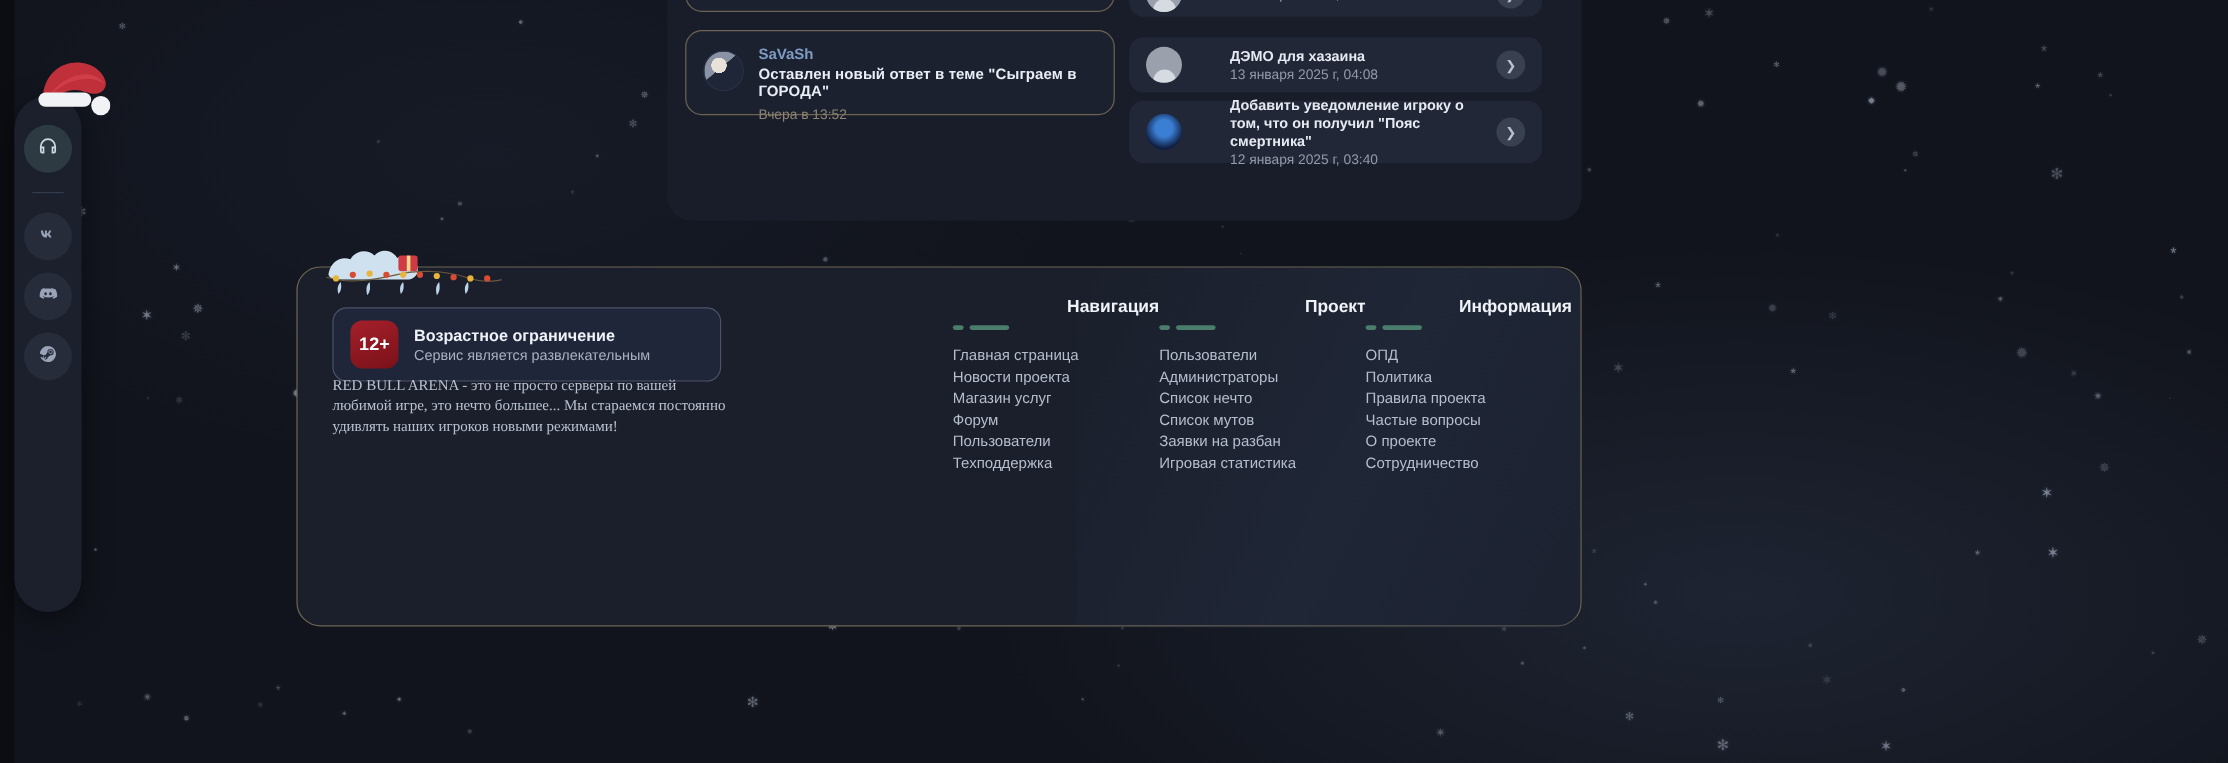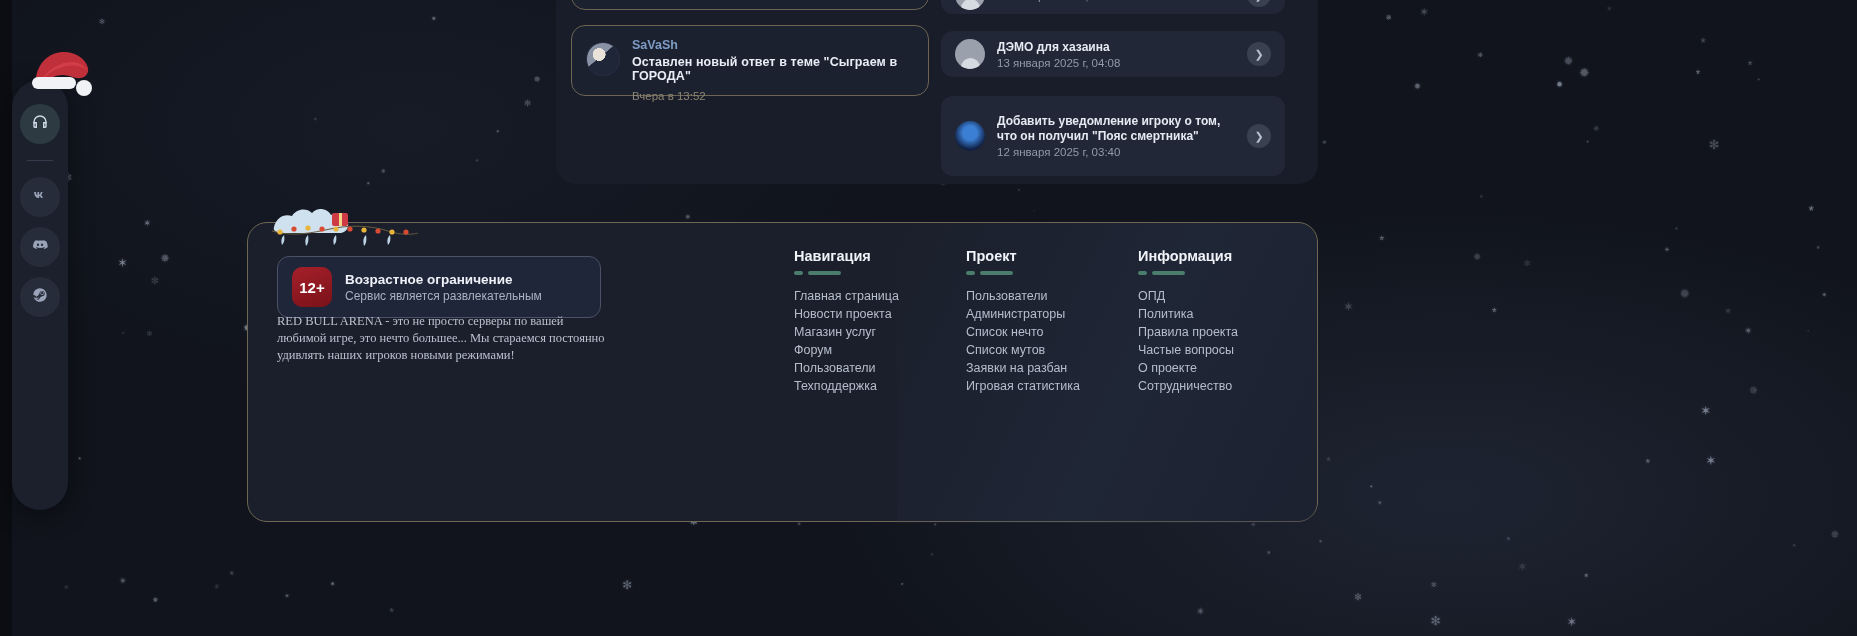--- a/index.html
+++ b/index.html
@@ -58,26 +58,26 @@
   .nc-title { color:#e9edf5; font-size:12.5px; font-weight:700; margin-top:3px; letter-spacing:.1px; }
   .nc-time { color:#8d8574; font-size:11.5px; margin-top:7px; }
 
   
   .task-panel { position:absolute; left:941px; top:-300px; width:360px; height:470px;
     background:#191d29; border-radius:18px; }
   .task-item { position:absolute; left:941px; width:344px; background:#222737; border-radius:12px;
     display:flex; align-items:center; gap:12px; padding:10px 14px; }
   .task-item.t1 { top:-24px; height:38px; }
   .task-item.t2 { top:31px; height:46px; }
-  .task-item.t3 { top:96px; height:80px; }
+  .task-item.t3 { top:84px; height:52px; }
   .t-ava { width:30px; height:30px; border-radius:50%; flex:0 0 30px; background:#9aa1ad;
     display:flex; align-items:flex-end; justify-content:center; overflow:hidden; }
   .t-ava .body { width:19px; height:11px; border-radius:10px 10px 0 0; background:#d6dae1; }
   .t-ava.img { background: radial-gradient(circle at 50% 40%, #3b7fd4 0 30%, #102044 70%); }
-  .t-txt { flex:1; min-width:0; }
+  .t-txt { flex:1; min-width:0;margin-left:28px; }
   .t-title { color:#e6eaf2; font-size:12px; font-weight:700; line-height:15px; }
   .t-date { color:#9299a8; font-size:11.5px; margin-top:2px; }
   .t-go { width:24px; height:24px; border-radius:50%; background:#39404f; color:#b9c0ce;
     display:flex; align-items:center; justify-content:center; font-size:11px; flex:0 0 24px; cursor:pointer; }
 
   
   .footer {
     position:absolute; left:247px; top:222px; width:1071px; height:300px;
     background:#1a1f2b; border:1px solid #6f6753; border-radius:20px;
   }
@@ -94,21 +94,21 @@
     color:#fff; font-size:15px; font-weight:700; display:flex; align-items:center; justify-content:center; }
   .age-t1 { color:#eef1f7; font-size:13.5px; font-weight:700; }
   .age-t2 { color:#a9b0bf; font-size:12px; margin-top:2px; }
 
   .desc { position:absolute; left:29px; top:90px; width:330px;
     color:#b9c0cf; font-size:12.5px; line-height:17px;font-family:Liberation Serif, serif; }
 
   .navcols { position:absolute; left:546px; top:25px; display:flex; gap:0; }
   .navcol { width:172px; }
   .navcol.w2 { width:172px; }
-  .nav-h { color:#f0f3f8; font-size:14.5px; font-weight:700; }
+  .nav-h { color:#f0f3f8; font-size:14.5px; font-weight:700;text-align:right; }
   .nav-dash { display:flex; gap:5px; margin:7px 0 13px 0; }
   .nav-dash i { display:block; height:4px; border-radius:2px; background:#4a7d6b; }
   .nav-dash i:nth-child(1){ width:9px; }
   .nav-dash i:nth-child(2){ width:33px; }
   .nav-link { color:#b6bdcc; font-size:12.5px; line-height:17.5px; margin-bottom:0.5px; cursor:pointer;
     display:block; padding:0; }
 </style>
 </head>
 <body>
 

